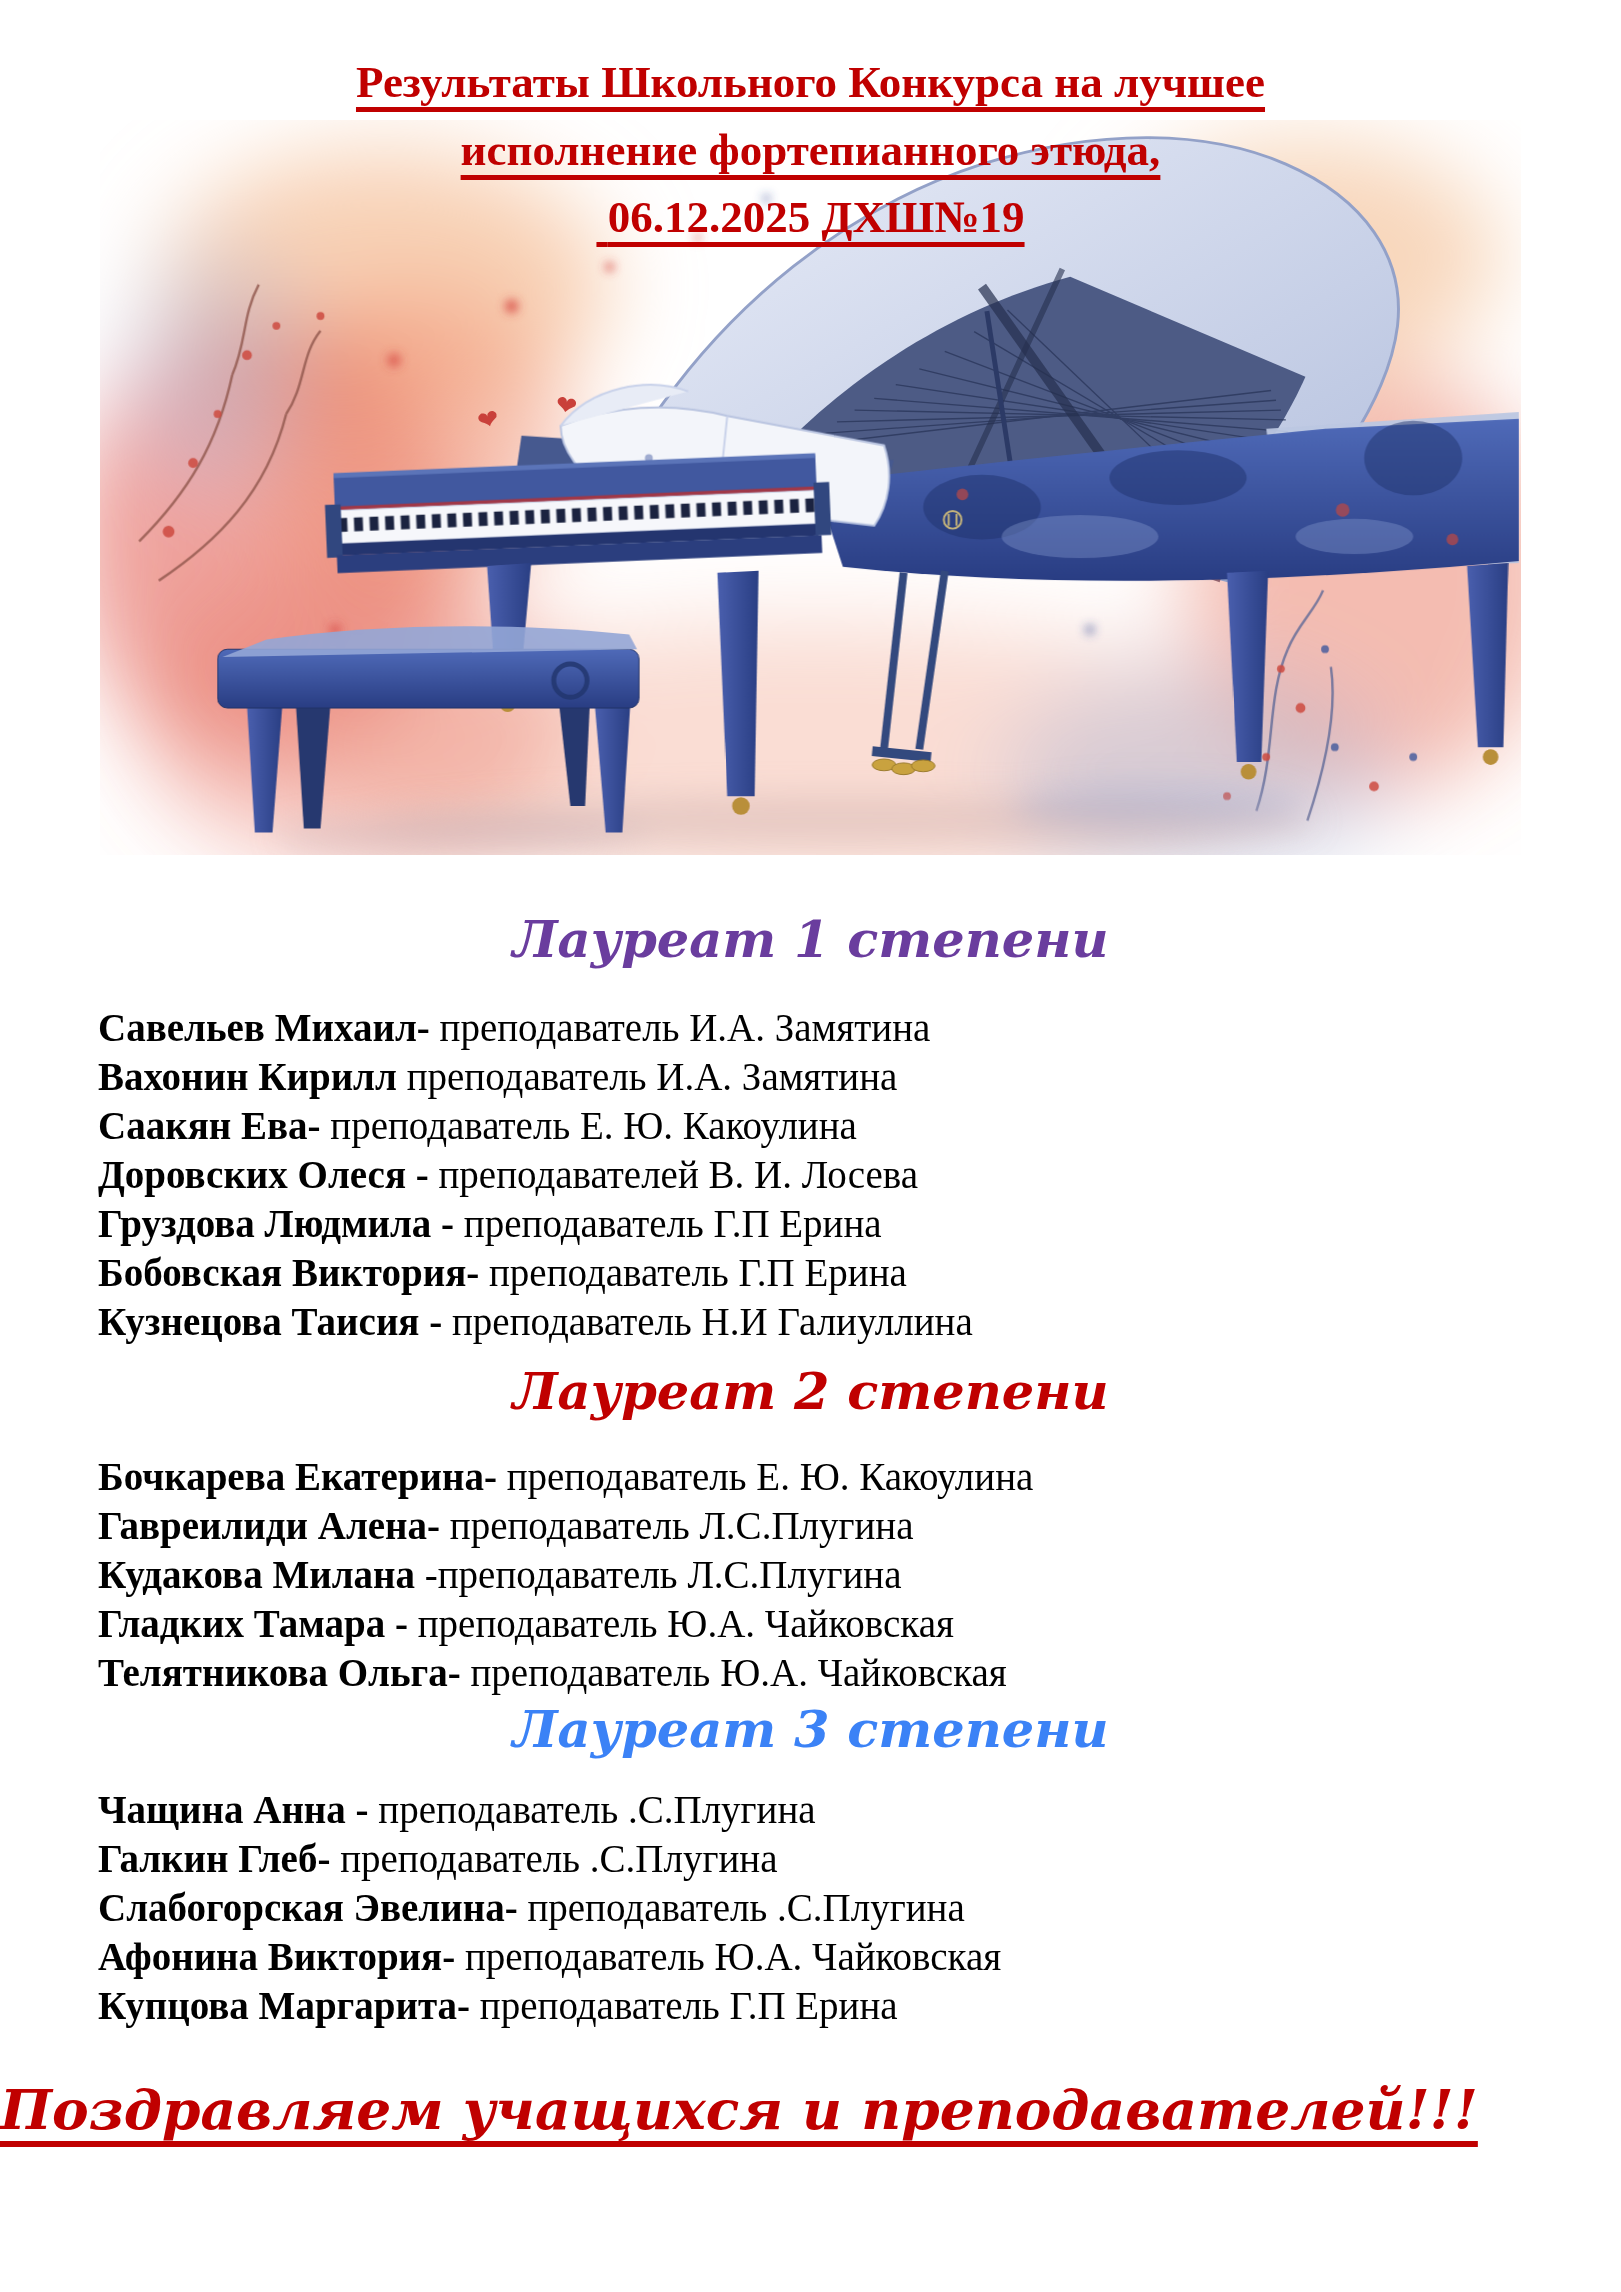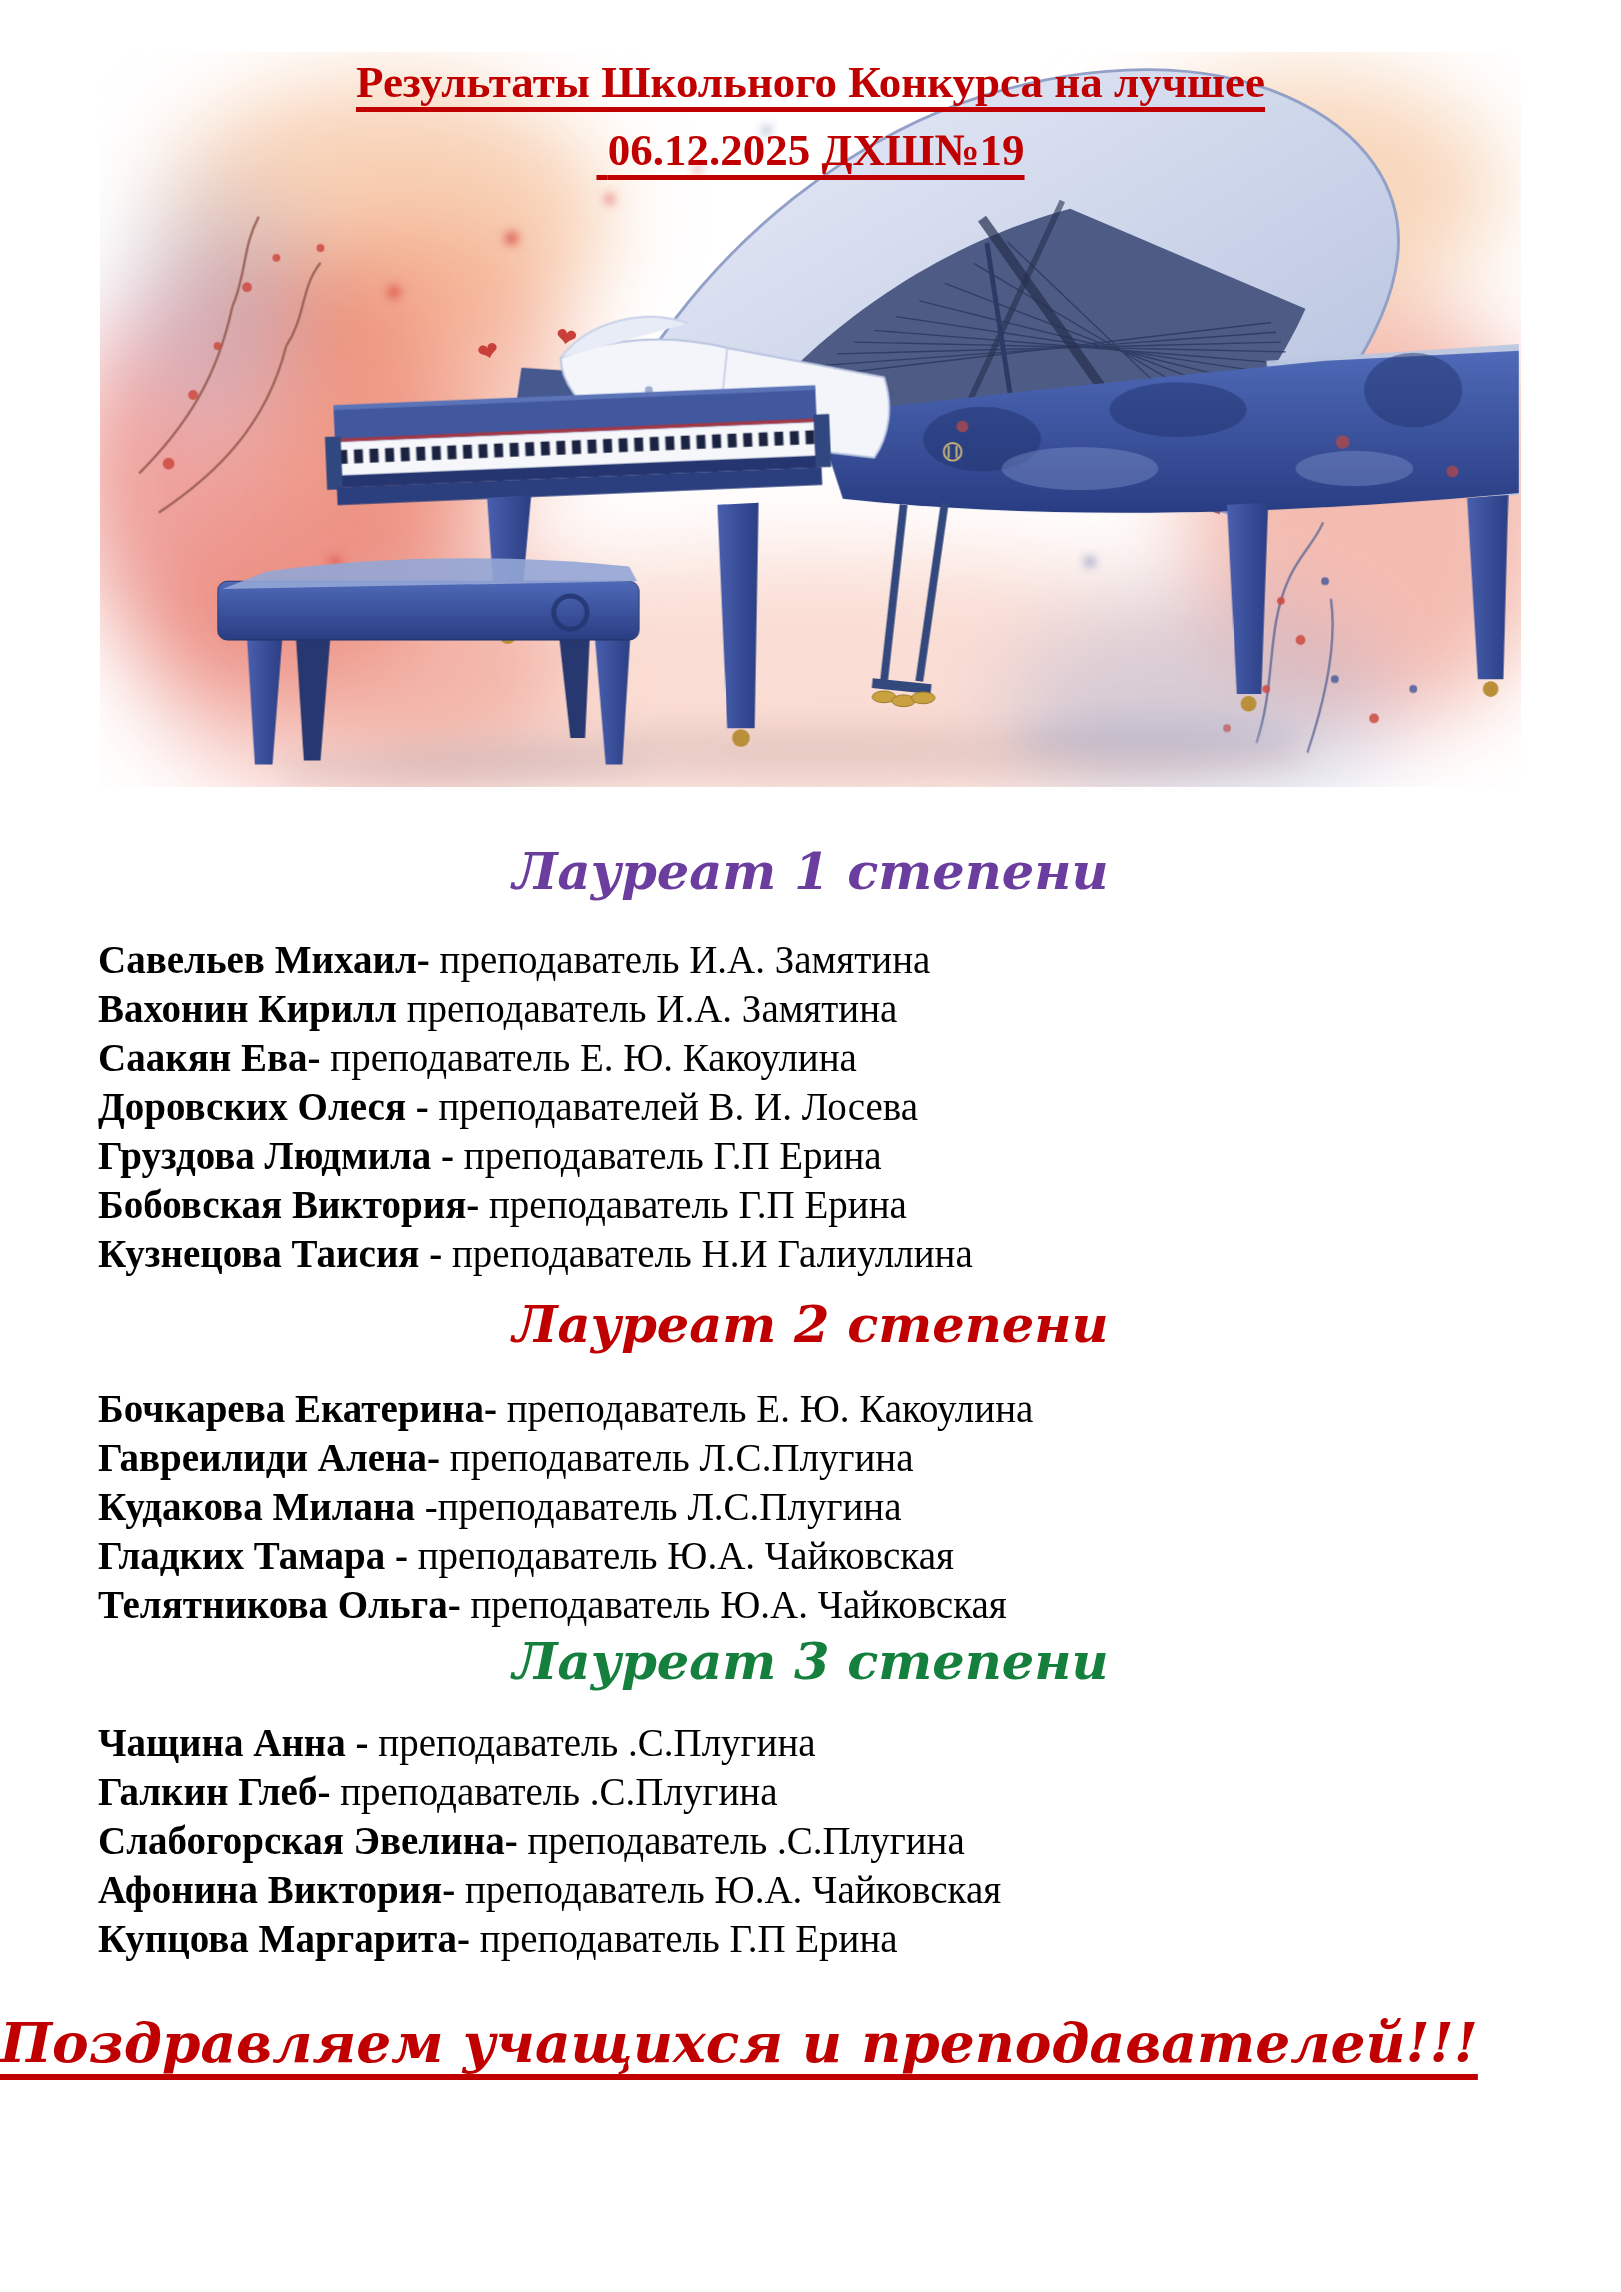--- a/index.html
+++ b/index.html
@@ -39,21 +39,21 @@
   .sec-head{
     text-align:center;
     font-family:"DejaVu Serif", serif;
     font-style:italic;
     font-weight:bold;
     font-size:51px;
     line-height:1.2;
   }
   .sec-head.s1{color:#6a3d9e;margin-top:54px;text-align:center;}
   .sec-head.s2{color:#c00000;margin-top:15.7px;}
-  .sec-head.s3{color:#15803d;margin-top:2px;}
+  .sec-head.s3{color:#3b82f6;margin-top:2px;}
   
   .entries{
     margin:33px 0 0 98px;
     font-size:39px;
     line-height:49px;
     color:#000000;
   }
   .entries.l2{margin-top:29px;}
   .entries.l3{margin-top:25.5px;}
   .entry b{font-weight:bold;}
@@ -74,20 +74,21 @@
     text-underline-offset:11.8px;
   }
 </style>
 </head>
 <body>
 
 <div class="page">
 
   <div class="title">
     <span class="t-line">Результаты Школьного Конкурса на лучшее</span>
+    <span class="t-line">исполнение фортепианного этюда,</span>
     <span class="t-line"> 06.12.2025 ДХШ№19</span>
   </div>
 
   <div class="art">
     <svg viewBox="0 0 1450 750" xmlns="http://www.w3.org/2000/svg">
       <defs>
         <filter id="blurL" x="-60%" y="-60%" width="220%" height="220%">
             <feGaussianBlur stdDeviation="45"></feGaussianBlur>
           </filter>
         <filter id="blurM" x="-60%" y="-60%" width="220%" height="220%">

